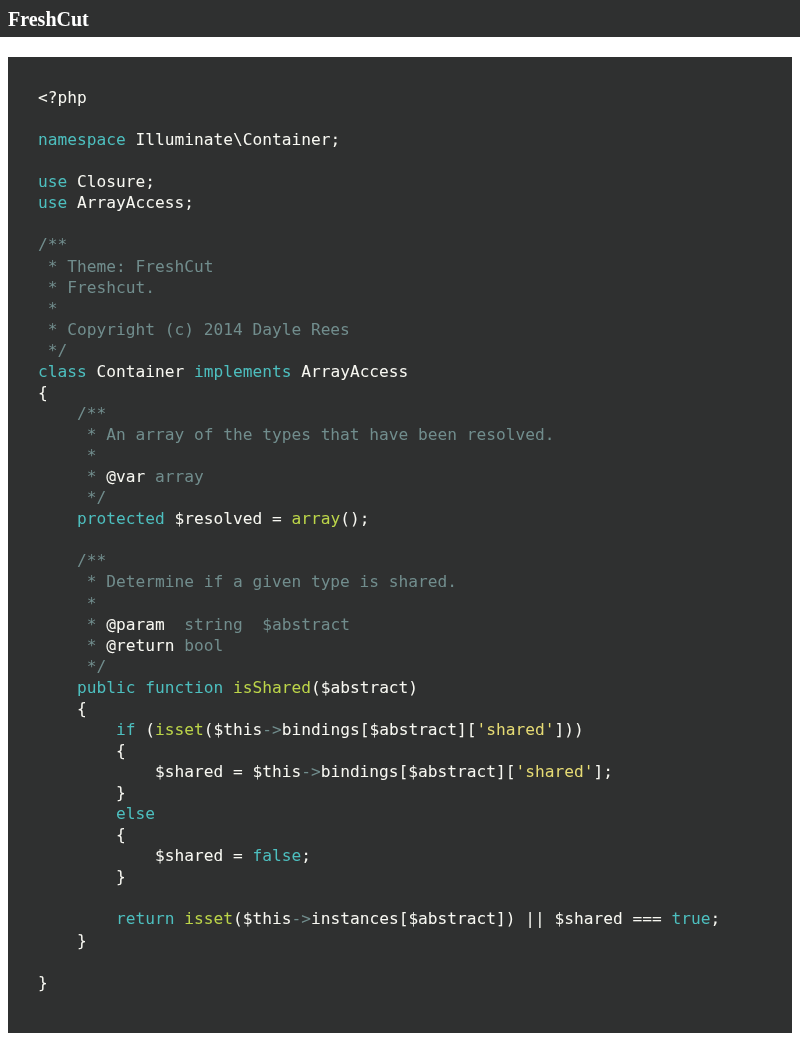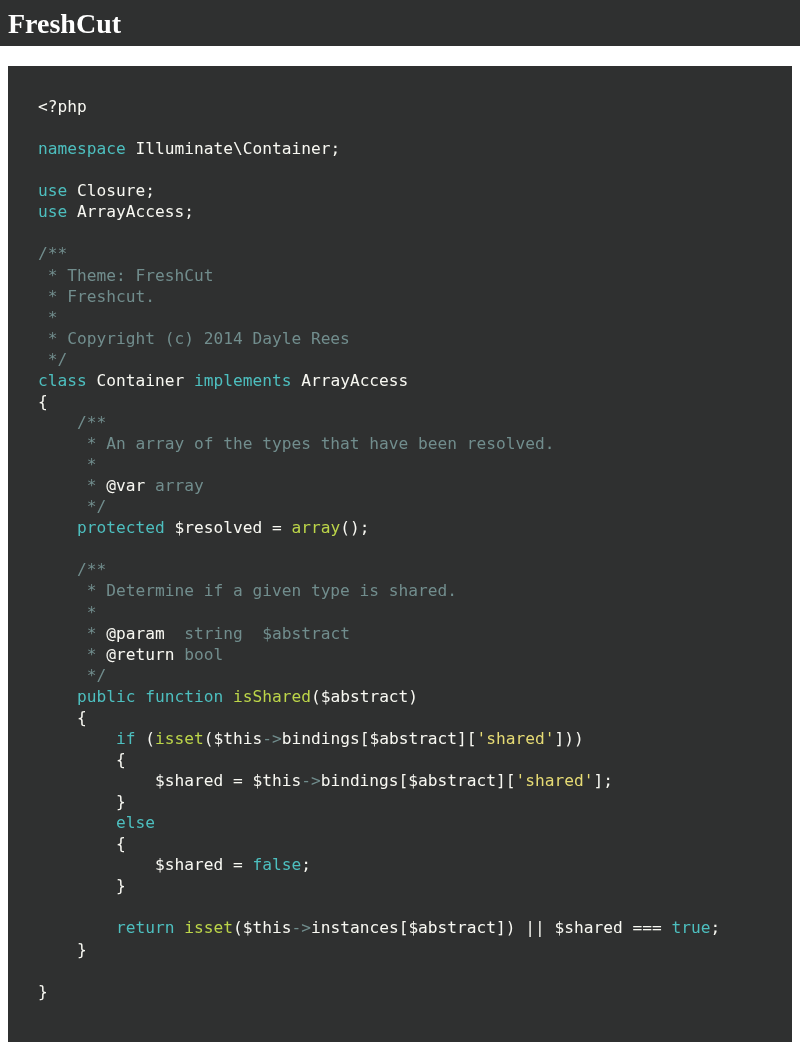--- a/index.html
+++ b/index.html
@@ -13,21 +13,21 @@
     background: #2f3030;
     height: 8px;
     width: 100%;
   }
   .header {
     background: #2f3030;
     padding: 0 8px 6px 8px;
   }
   .header h1 {
     color: #ffffff;
-    font-size: 28px;
+    font-size: 20px;
     font-weight: bold;
     margin: 0;
     font-family: Georgia, "Times New Roman", serif;
   }
   .wrap {
     padding: 20px 8px 8px 8px;
   }
   .code-block {
     background: #2f3030;
     color: #f8f8f2;

